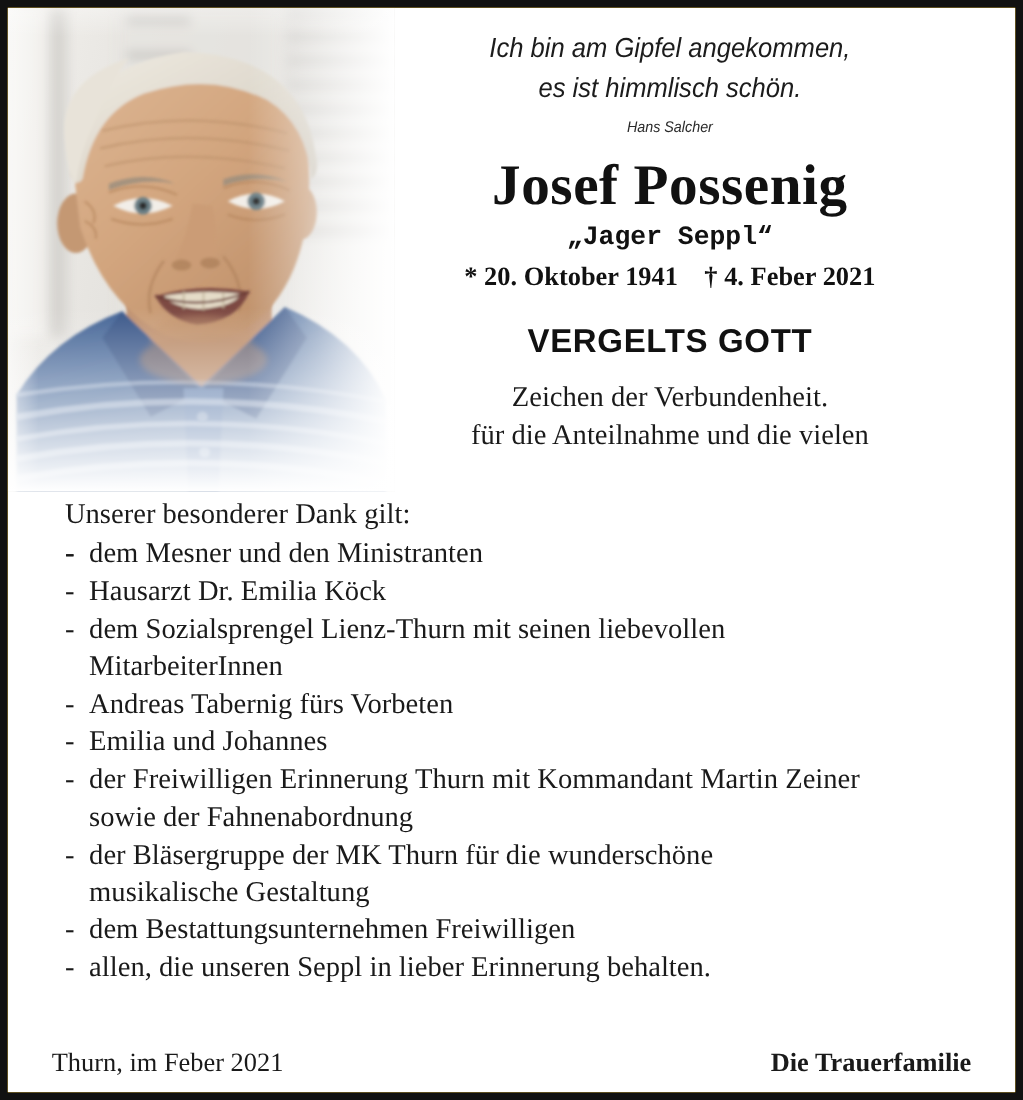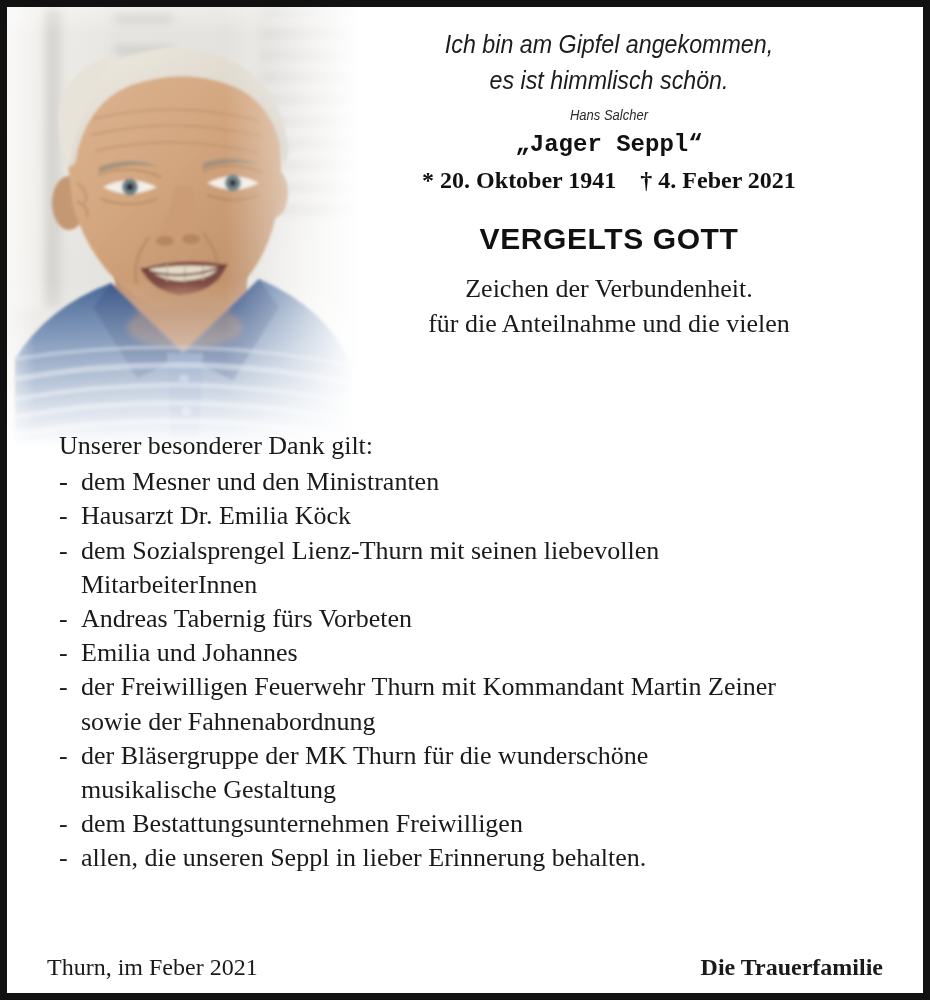--- a/index.html
+++ b/index.html
@@ -130,21 +130,21 @@
     line-height: 1.34;
     color: #1a1a1a;
     margin-top: 16px;
   }
   .thanks-intro span { display: block; white-space: nowrap; }
 
   
   .list-block {
     position: absolute;
     left: 52px;
-    top: 422px;
+    top: 443px;
     width: 840px;
     font-family: "Liberation Serif", "DejaVu Serif", serif;
     font-size: 26px;
     line-height: 1.315;
     color: #1a1a1a;
   }
   .list-heading {
     margin: 0 0 2px 0;
     white-space: nowrap;
   }
@@ -366,40 +366,41 @@
 
     <div class="refno">188570</div>
 
     <div class="header-block">
       <div class="quote">
         <span class="quote-line">Ich bin am Gipfel angekommen,</span>
         <span class="quote-line">es ist himmlisch schön.</span>
       </div>
       <div class="quote-author">Hans Salcher</div>
 
+      <div class="deceased-name">Josef Possenig</div>
       <div class="nickname">„Jager Seppl“</div>
       <div class="dates">* 20. Oktober 1941    † 4. Feber 2021</div>
 
       <div class="vergelts">VERGELTS GOTT</div>
       <div class="thanks-intro">
         <span>Zeichen der Verbundenheit.</span>
         <span>für die Anteilnahme und die vielen</span>
       </div>
     </div>
 
     <div class="list-block">
       <div class="list-heading">Unserer besonderer Dank gilt:</div>
       <ul class="thank-list" id="thank-list">
           <li class="thank-item"><span class="dash">-</span></li>
           <li class="thank-item"><span class="dash">-</span><span>dem Mesner und den Ministranten</span></li>
           <li class="thank-item"><span class="dash">-</span><span>Hausarzt Dr. Emilia Köck</span></li>
           <li class="thank-item"><span class="dash">-</span><span>dem Sozialsprengel Lienz-Thurn mit seinen liebevollen</span><span class="line2">MitarbeiterInnen</span></li>
           <li class="thank-item"><span class="dash">-</span><span>Andreas Tabernig fürs Vorbeten</span></li>
           <li class="thank-item"><span class="dash">-</span><span>Emilia und Johannes</span></li>
-          <li class="thank-item"><span class="dash">-</span><span>der Freiwilligen Feuerwehr Thurn mit Kommandant Martin Zeiner</span><span class="line2">sowie der Fahnenabordnung</span></li>
+          <li class="thank-item"><span class="dash">-</span><span>der Freiwilligen Erinnerung Thurn mit Kommandant Martin Zeiner</span><span class="line2">sowie der Fahnenabordnung</span></li>
           <li class="thank-item"><span class="dash">-</span><span>der Bläsergruppe der MK Thurn für die wunderschöne</span><span class="line2">musikalische Gestaltung</span></li>
           <li class="thank-item"><span class="dash">-</span><span>dem Bestattungsunternehmen Freiwilligen</span></li>
           <li class="thank-item"><span class="dash">-</span><span>allen, die unseren Seppl in lieber Erinnerung behalten.</span></li>
         </ul>
     </div>
 
     <div class="footer">
       <div class="footer-left">Thurn, im Feber 2021</div>
       <div class="footer-right">Die Trauerfamilie</div>
     </div>

